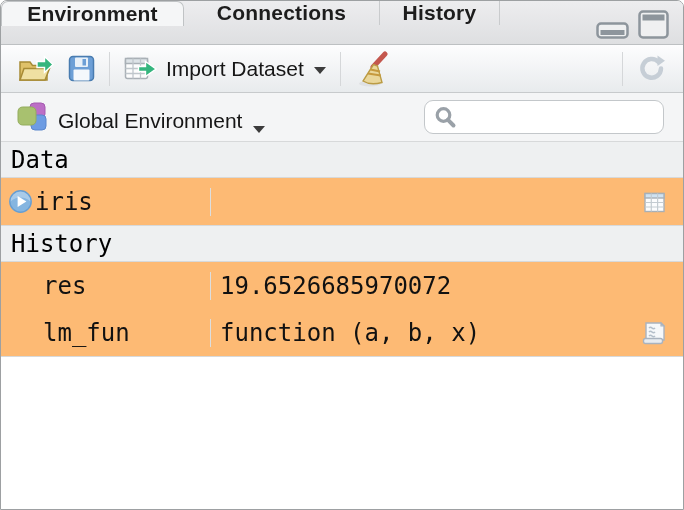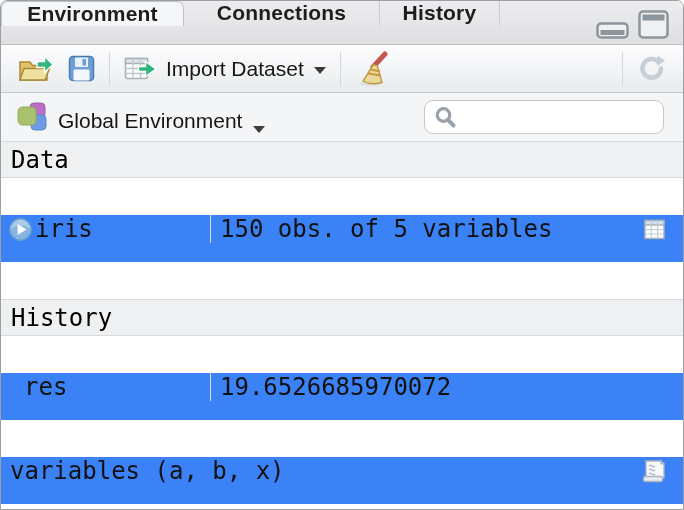--- a/index.html
+++ b/index.html
@@ -59,30 +59,30 @@
   .searchbox{
     margin-left:auto;margin-right:7px;width:240px;height:34px;
     background:#ffffff;border:1px solid #c3c7ca;border-radius:9px;
     display:flex;align-items:center;padding:0 9px;
   }
   .searchbox input{
     border:none;outline:none;flex:1;min-width:0;background:transparent;
     font-family:"Liberation Sans",sans-serif;font-size:18px;color:#222;margin-left:6px;
   }
   
-  .objects{display:flex;flex-direction:column;height:370px;font-family:"DejaVu Sans Mono",monospace;gap:37px;}
+  .objects{display:flex;flex-direction:column;height:370px;font-family:"DejaVu Sans Mono",monospace;}
   .sect-header{
     height:37px;flex:0 0 37px;display:flex;align-items:center;
     background:#eef0f1;border-top:1px solid #d7d9da;border-bottom:1px solid #d7d9da;
     font-size:24px;color:#000;padding-left:10px;
   }
-  .obj-row{height:47px;flex:0 0 47px;display:flex;align-items:flex-start;background:#3b82f6;}
+  .obj-row{height:47px;flex:0 0 47px;display:flex;align-items:center;background:#fdba74;}
   .name-cell{
     width:210px;flex:0 0 210px;display:flex;align-items:center;
-    border-right:1px solid #dcdedf;padding-left:21px;
+    border-right:1px solid #dcdedf;padding-left:40px;
     font-size:24px;color:#111;
   }
   .name-cell.with-icon{padding-left:7px;}
   .name-cell .obj-name{margin-left:2px;}
   .value-cell{flex:1;display:flex;align-items:center;padding-left:9px;font-size:24px;color:#111;}
   .action-icon{margin-left:auto;margin-right:16px;display:flex;align-items:center;cursor:pointer;background:none;border:none;padding:0;}
   .filler{flex:1;background:#fff;border-top:1px solid #d7d9da;}
   .expand-btn{background:none;border:none;padding:0;display:flex;align-items:center;cursor:pointer;}
 </style>
 </head>
@@ -208,21 +208,20 @@
             <svg width="25" height="25" viewBox="0 0 25 25">
               <circle cx="12.5" cy="12.5" r="10.7" fill="#85b5e0" stroke="#679ed2" stroke-width="1.4"></circle>
               <path d="M12.5 2.6 a9.9 9.9 0 0 1 9.9 9.9 a14 14 0 0 0 -19.8 0 a9.9 9.9 0 0 1 9.9 -9.9" fill="#ffffff" opacity="0.30"></path>
               <polygon points="9.6,7 9.6,18 18.4,12.5" fill="#ffffff"></polygon>
             </svg>
           </span>
         </button>
         <span class="obj-name">iris</span>
       </div>
       <div class="value-cell">
-        <span>150 obs. of 5 variables</span>
         <button class="action-icon">
           <span style="display:flex;">
             <svg width="24" height="24" viewBox="0 0 24 24">
               <rect x="2" y="3.5" width="19" height="18" fill="#fbfcfd" stroke="#a7b0b7" stroke-width="1.4"></rect>
               <rect x="2" y="3.5" width="19" height="4.5" fill="#cfe2f1" stroke="#a7b0b7" stroke-width="1.4"></rect>
               <path d="M8.3 3.5 V21.5 M14.6 3.5 V21.5 M2 12.5 H21 M2 17 H21" stroke="#c3cbd1" stroke-width="1.2" fill="none"></path>
             </svg>
           </span>
         </button>
       </div>
@@ -234,22 +233,25 @@
     <div class="obj-row">
       <div class="name-cell">
         <span class="obj-name">res</span>
       </div>
       <div class="value-cell">
         <span>19.6526685970072</span>
       </div>
     </div>
 
     <div class="obj-row">
+      <div class="name-cell">
+        <span class="obj-name">lm_fun</span>
+      </div>
       <div class="value-cell">
-        <span>variables (a, b, x)</span>
+        <span>function (a, b, x)</span>
         <button class="action-icon">
           <span style="display:flex;">
             <svg width="26" height="26" viewBox="0 0 26 26">
               <path d="M5 3 h15 l3 3 v14 h-18 Z" fill="#f6f8fa" stroke="#a9b3bf" stroke-width="1.4"></path>
               <path d="M20 3 l3 3 h-3 Z" fill="#dde3e9" stroke="#a9b3bf" stroke-width="1.2"></path>
               <path d="M8 8 q1.5 -1.5 3 0 t3 0 M8 12 q1.5 -1.5 3 0 t3 0 M8 16 q1.5 -1.5 3 0 t3 0" fill="none" stroke="#b4bfca" stroke-width="1.6"></path>
               <rect x="2.5" y="18.5" width="19" height="5" rx="2" fill="#e8ecf0" stroke="#a9b3bf" stroke-width="1.4"></rect>
             </svg>
           </span>
         </button>

